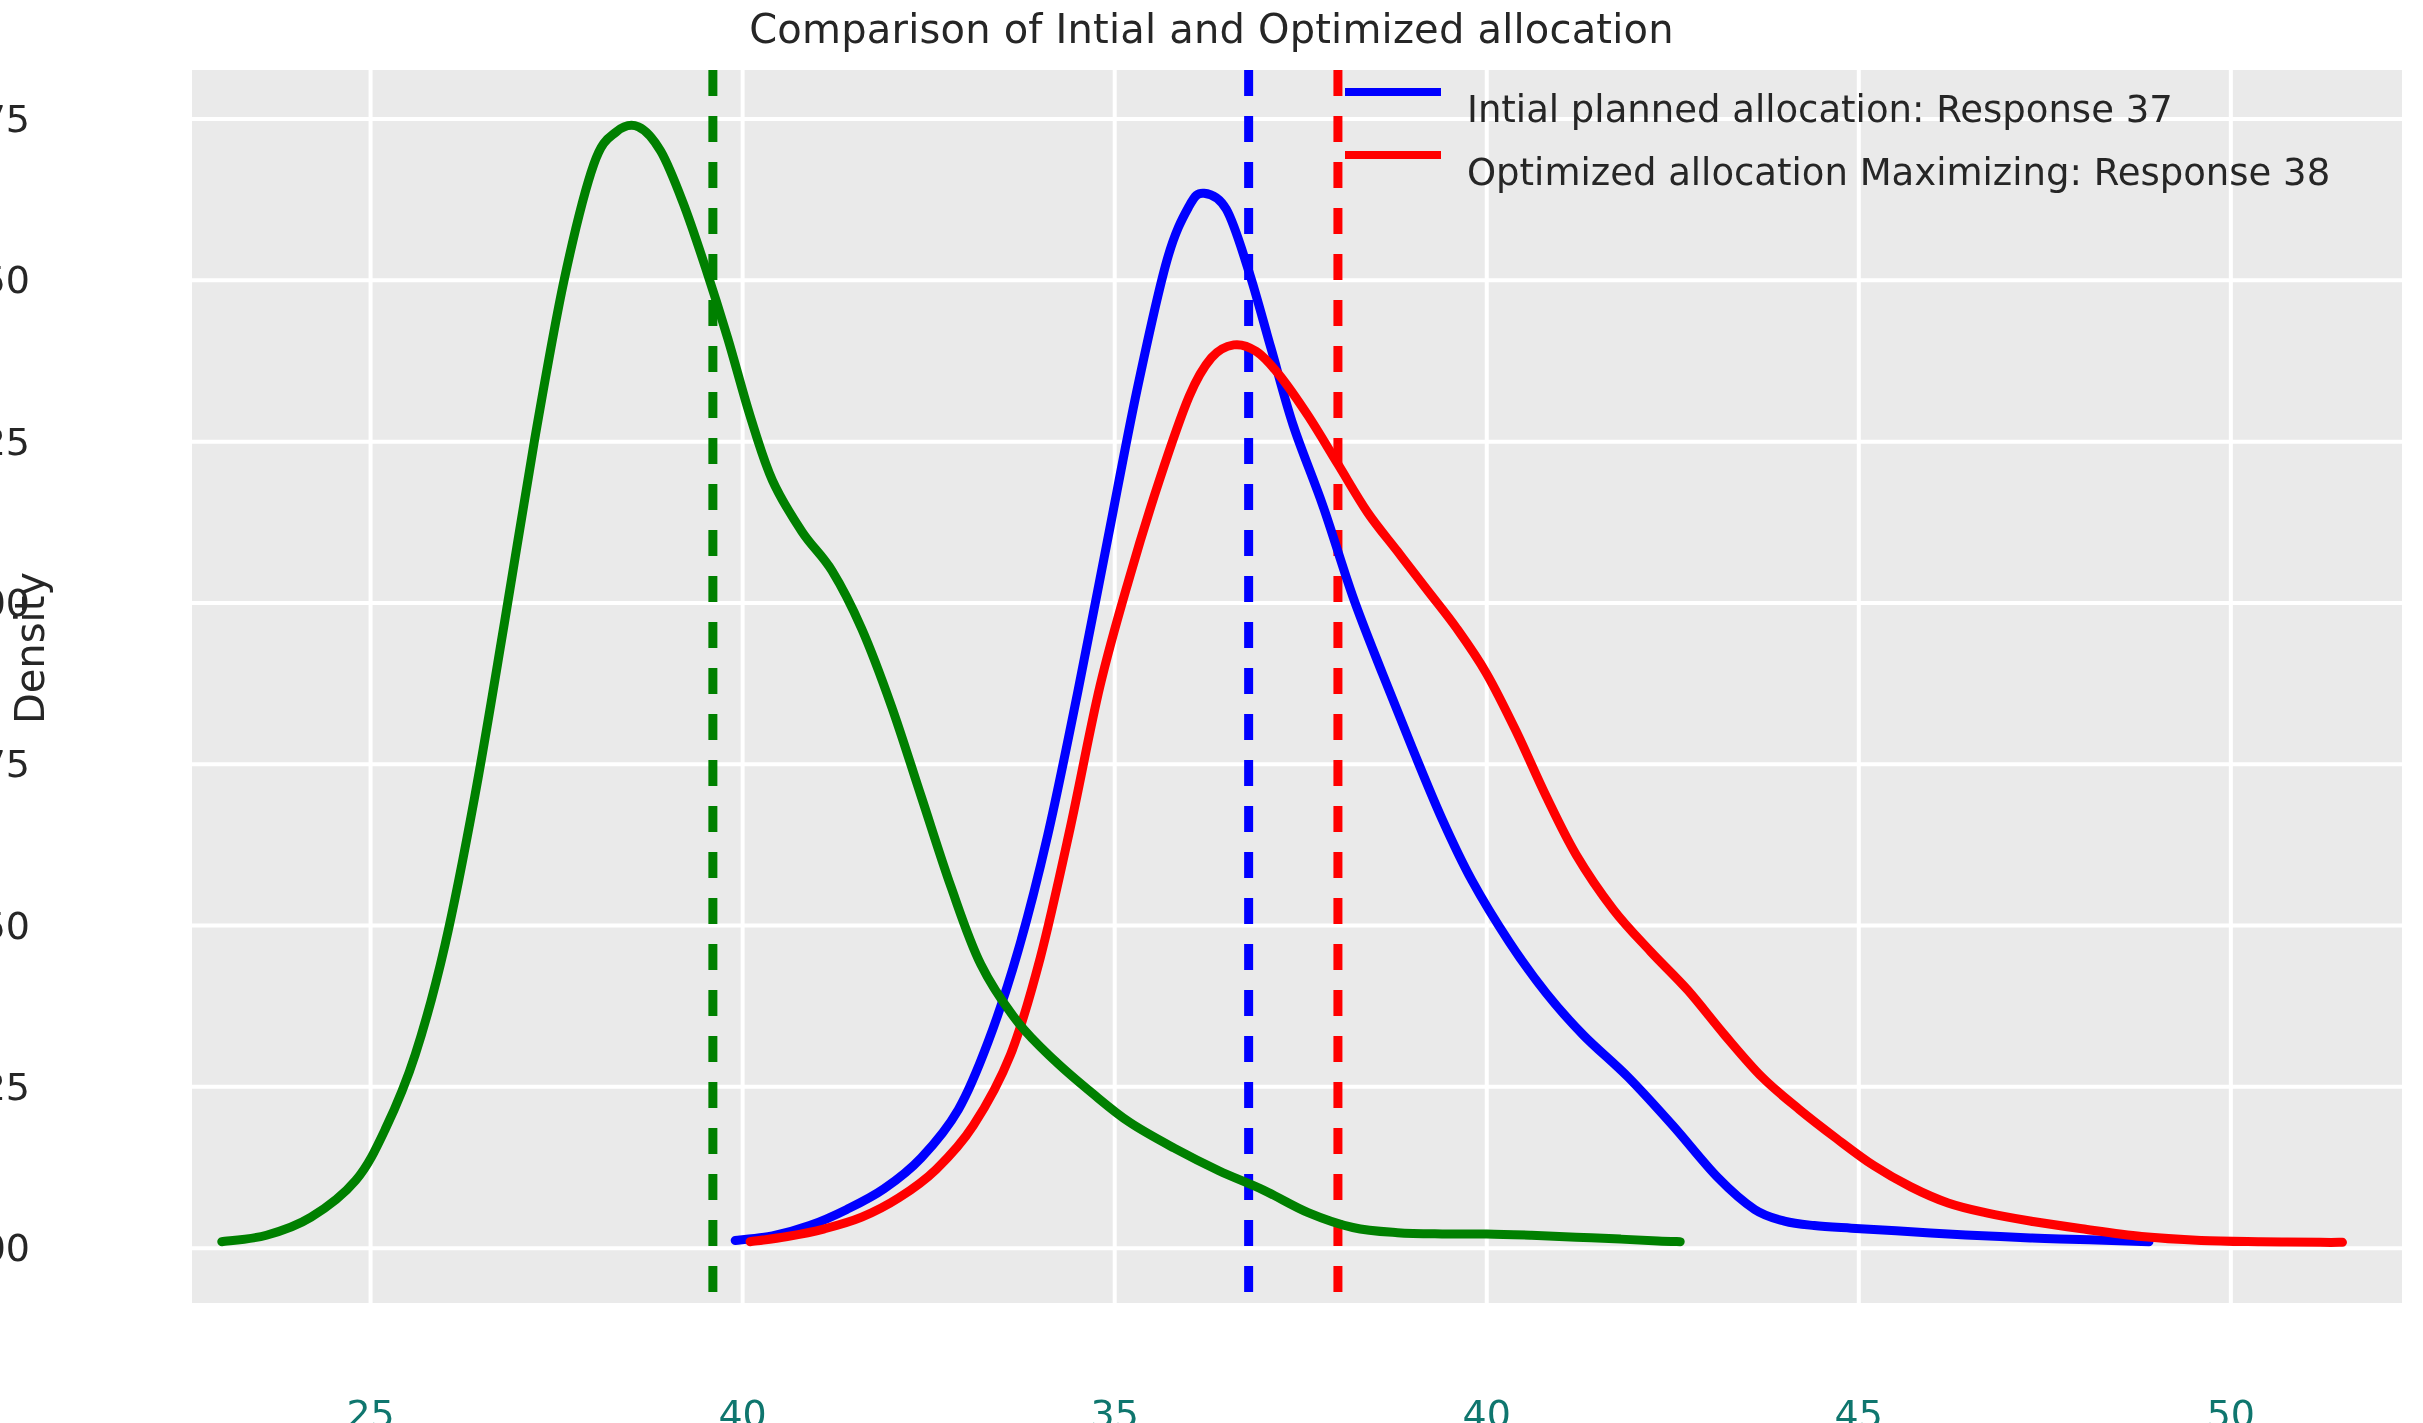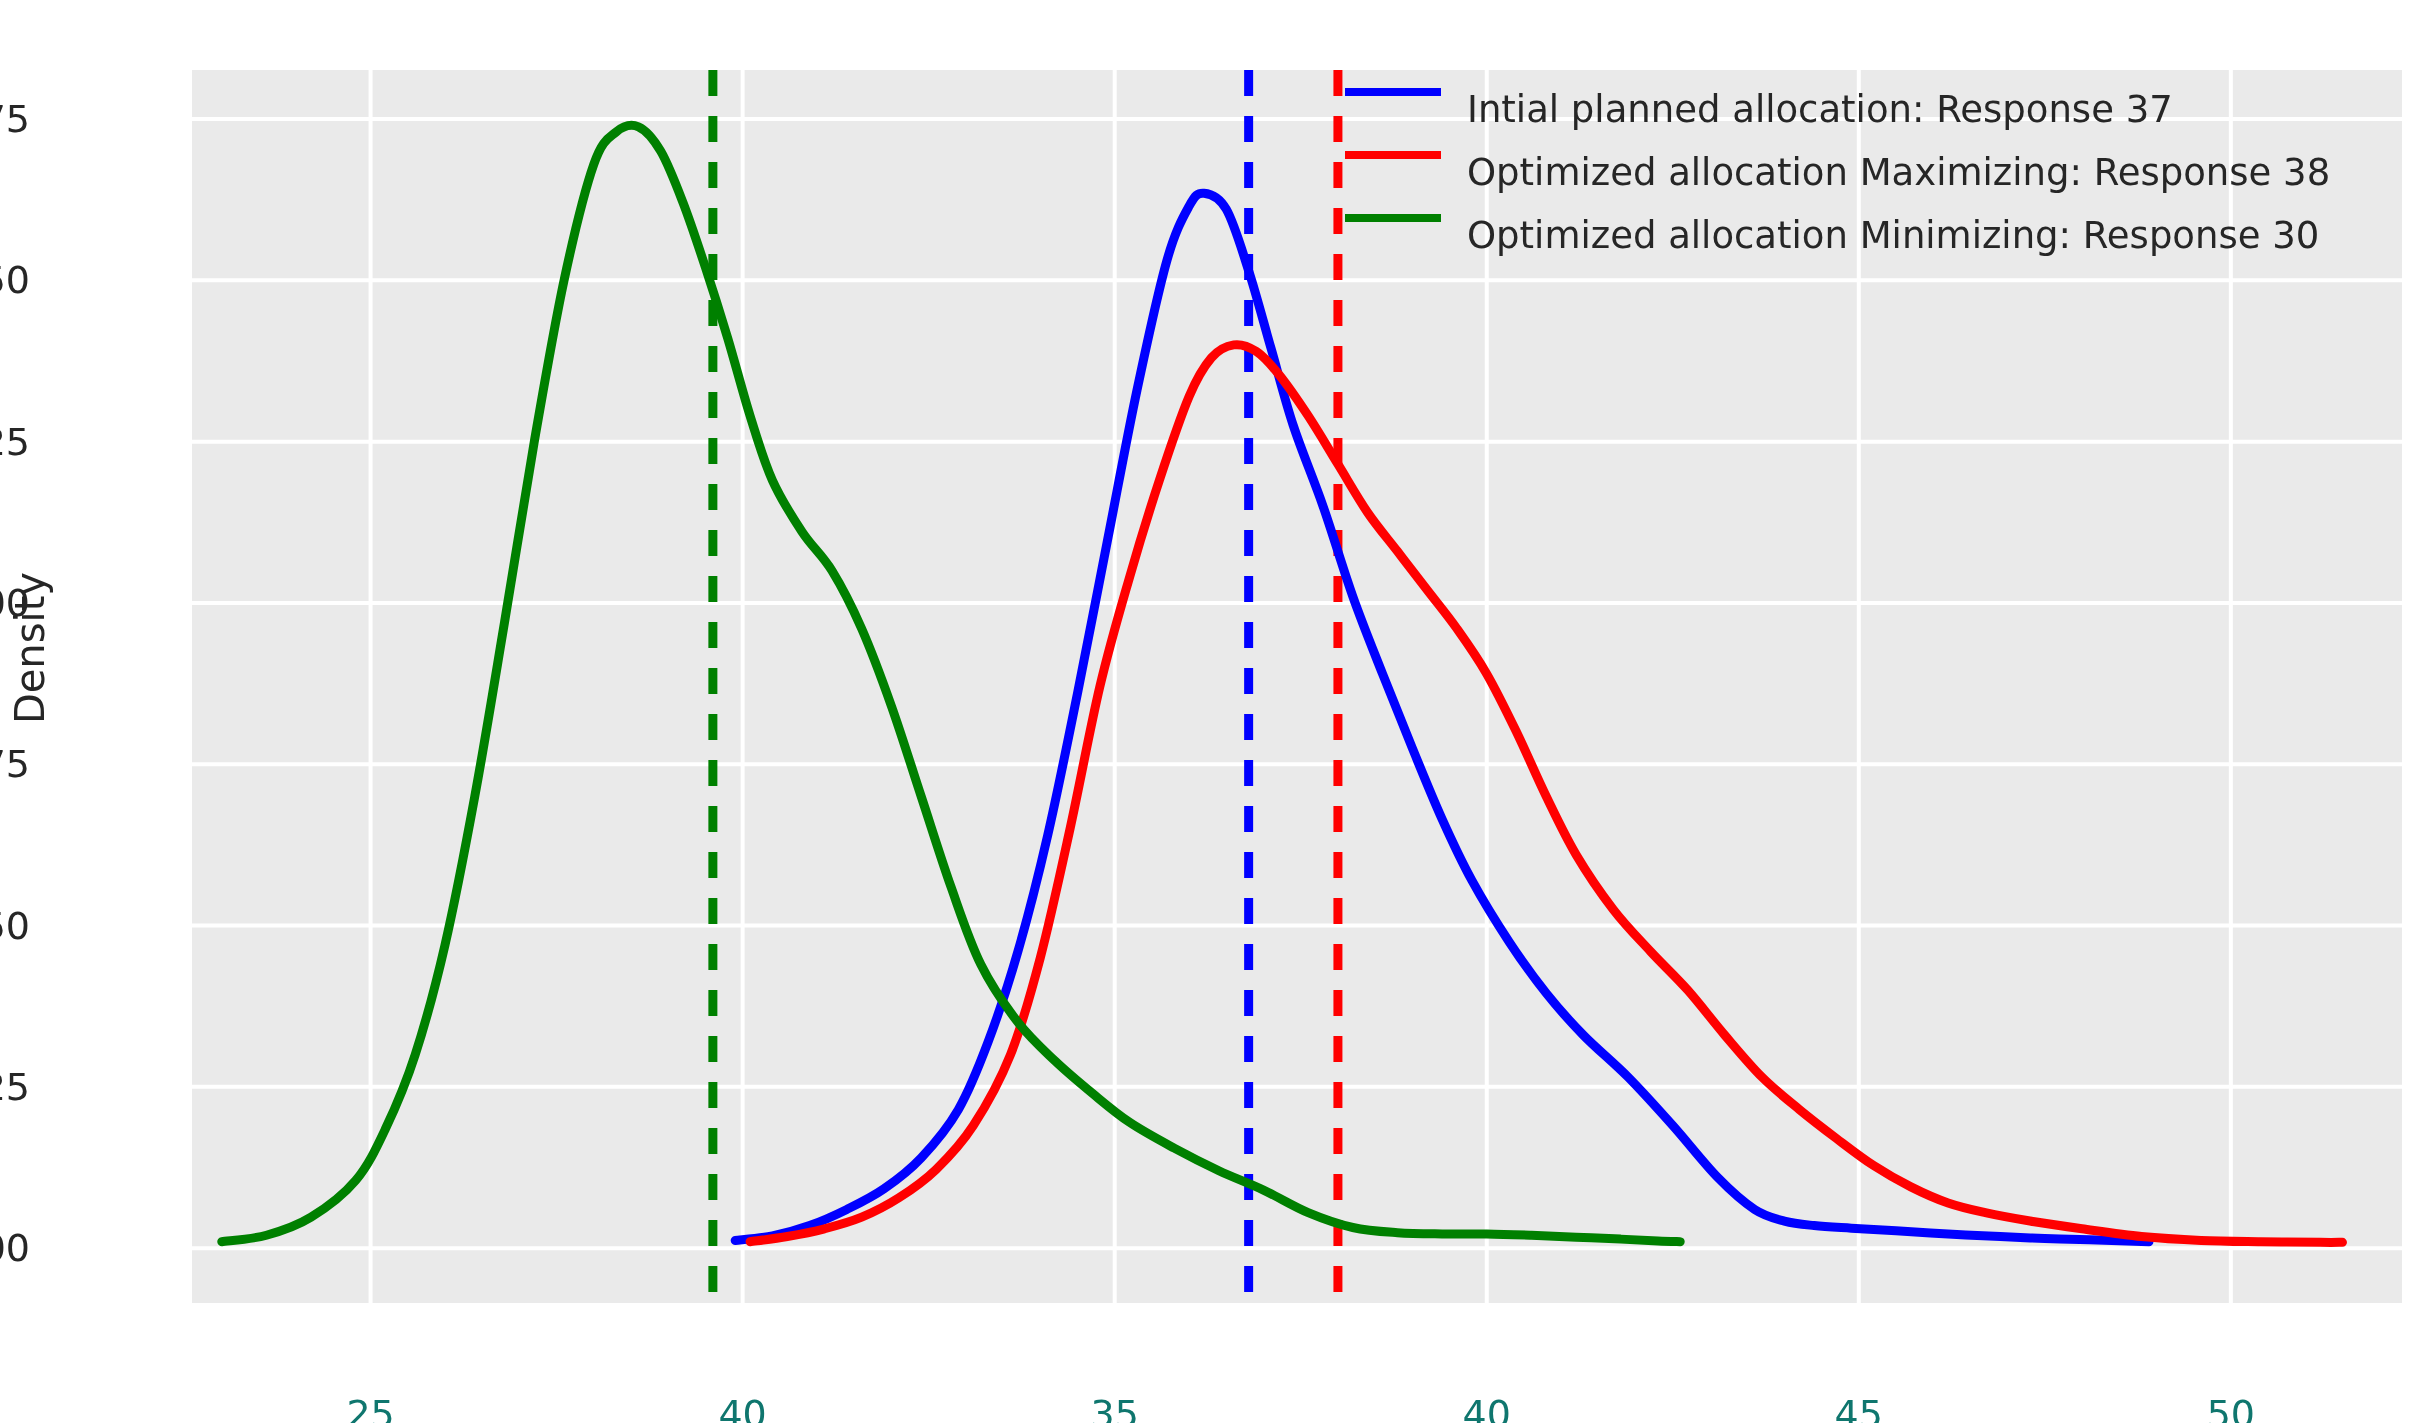--- a/index.html
+++ b/index.html
@@ -101,20 +101,21 @@
     font-size: 37px;
     color: #262626;
     white-space: nowrap;
   }
 </style>
 </head>
 <body>
 
 <div id="figure">
 
+  <div id="chart-title">Comparison of Intial and Optimized allocation</div>
 
   <div id="plot-area">
     <svg id="plot-svg" width="2210" height="1233">
       <g id="gridlines-h">
           <line x1="0" x2="2210" y1="1178.1569858712717" y2="1178.1569858712717" stroke="#FFFFFF" stroke-width="4"></line>
           <line x1="0" x2="2210" y1="1016.8540031397174" y2="1016.8540031397174" stroke="#FFFFFF" stroke-width="4"></line>
           <line x1="0" x2="2210" y1="855.5510204081633" y2="855.5510204081633" stroke="#FFFFFF" stroke-width="4"></line>
           <line x1="0" x2="2210" y1="694.2480376766092" y2="694.2480376766092" stroke="#FFFFFF" stroke-width="4"></line>
           <line x1="0" x2="2210" y1="532.945054945055" y2="532.945054945055" stroke="#FFFFFF" stroke-width="4"></line>
           <line x1="0" x2="2210" y1="371.6420722135009" y2="371.6420722135009" stroke="#FFFFFF" stroke-width="4"></line>
@@ -165,19 +166,15 @@
 
   <div id="legend">
       <div class="legend-row">
         <span class="legend-swatch" style="background: rgb(0, 0, 255);"></span>
         <span class="legend-text">Intial planned allocation: Response 37</span>
       </div>
       <div class="legend-row">
         <span class="legend-swatch" style="background: rgb(255, 0, 0);"></span>
         <span class="legend-text">Optimized allocation Maximizing: Response 38</span>
       </div>
-      <div class="legend-row">
-        <span class="legend-swatch" style="background: rgb(0, 128, 0);"></span>
-        <span class="legend-text">Optimized allocation Minimizing: Response 30</span>
-      </div>
     </div>
 
 </div>
 
 </body></html>

